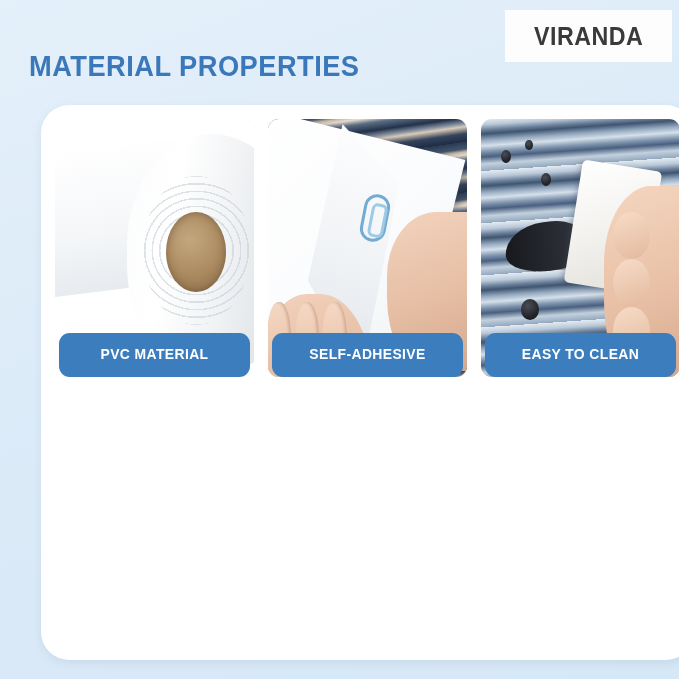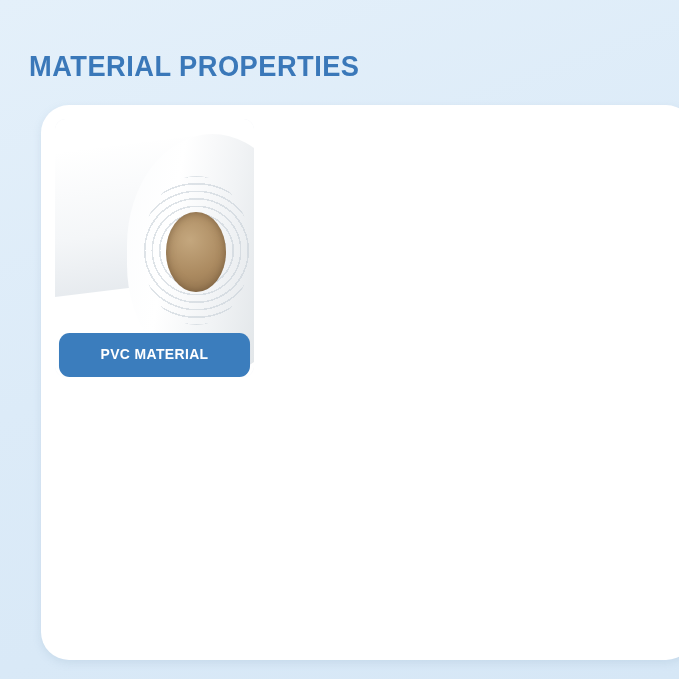--- a/index.html
+++ b/index.html
@@ -320,35 +320,72 @@
   .baseboard {
     position: absolute; left: 0; bottom: 0; width: 100%; height: 9%;
     background: linear-gradient(180deg,#fbfbfb 0%,#e7e7e7 100%);
   }
 </style>
 </head>
 <body>
 
 <div class="header">
   <div class="page-title">MATERIAL PROPERTIES</div>
+  <div class="logo-box">
+    <span class="logo-text">VIRANDA</span>
+  </div>
 </div>
 
 <div class="card">
   <div class="grid">
 
     <div class="cell">
       <div class="cell-media">
         <div class="pvc-bg"></div>
         <div class="pvc-sheet"></div>
         <div class="pvc-roll"></div>
         <div class="pvc-rings"></div>
         <div class="pvc-core"></div>
       </div>
       <div class="cell-label">PVC MATERIAL</div>
     </div>
 
 
-
-
+    <div class="cell">
+      <div class="cell-media">
+        <div class="sa-marble"></div>
+        <div class="sa-liner"></div>
+        <div class="sa-fold"></div>
+        <div class="clip-icon"></div>
+        <div class="hand hand-right"></div>
+        <div class="hand hand-left">
+          <div class="finger" style="left:6%"></div>
+          <div class="finger" style="left:31%"></div>
+          <div class="finger" style="left:56%"></div>
+        </div>
+      </div>
+      <div class="cell-label">SELF-ADHESIVE</div>
+    </div>
+
+
+    <div class="cell">
+      <div class="cell-media">
+        <div class="wood-dark"></div>
+        <div class="smear"></div>
+        <div class="stain" style="left:10%; top:12%; width:5%; height:5%"></div>
+        <div class="stain" style="left:22%; top:8%; width:4%; height:4%"></div>
+        <div class="stain" style="left:30%; top:21%; width:5%; height:5%"></div>
+        <div class="stain" style="left:50%; top:26%; width:6%; height:6%"></div>
+        <div class="stain" style="left:20%; top:70%; width:9%; height:8%"></div>
+        <div class="stain" style="left:33%; top:83%; width:4%; height:4%"></div>
+        <div class="cloth"></div>
+        <div class="clean-hand">
+          <div class="knuckle" style="top:12%"></div>
+          <div class="knuckle" style="top:34%"></div>
+          <div class="knuckle" style="top:56%"></div>
+        </div>
+      </div>
+      <div class="cell-label">EASY TO CLEAN</div>
+    </div>
 
 
   </div>
 </div>
 
 </body></html>

